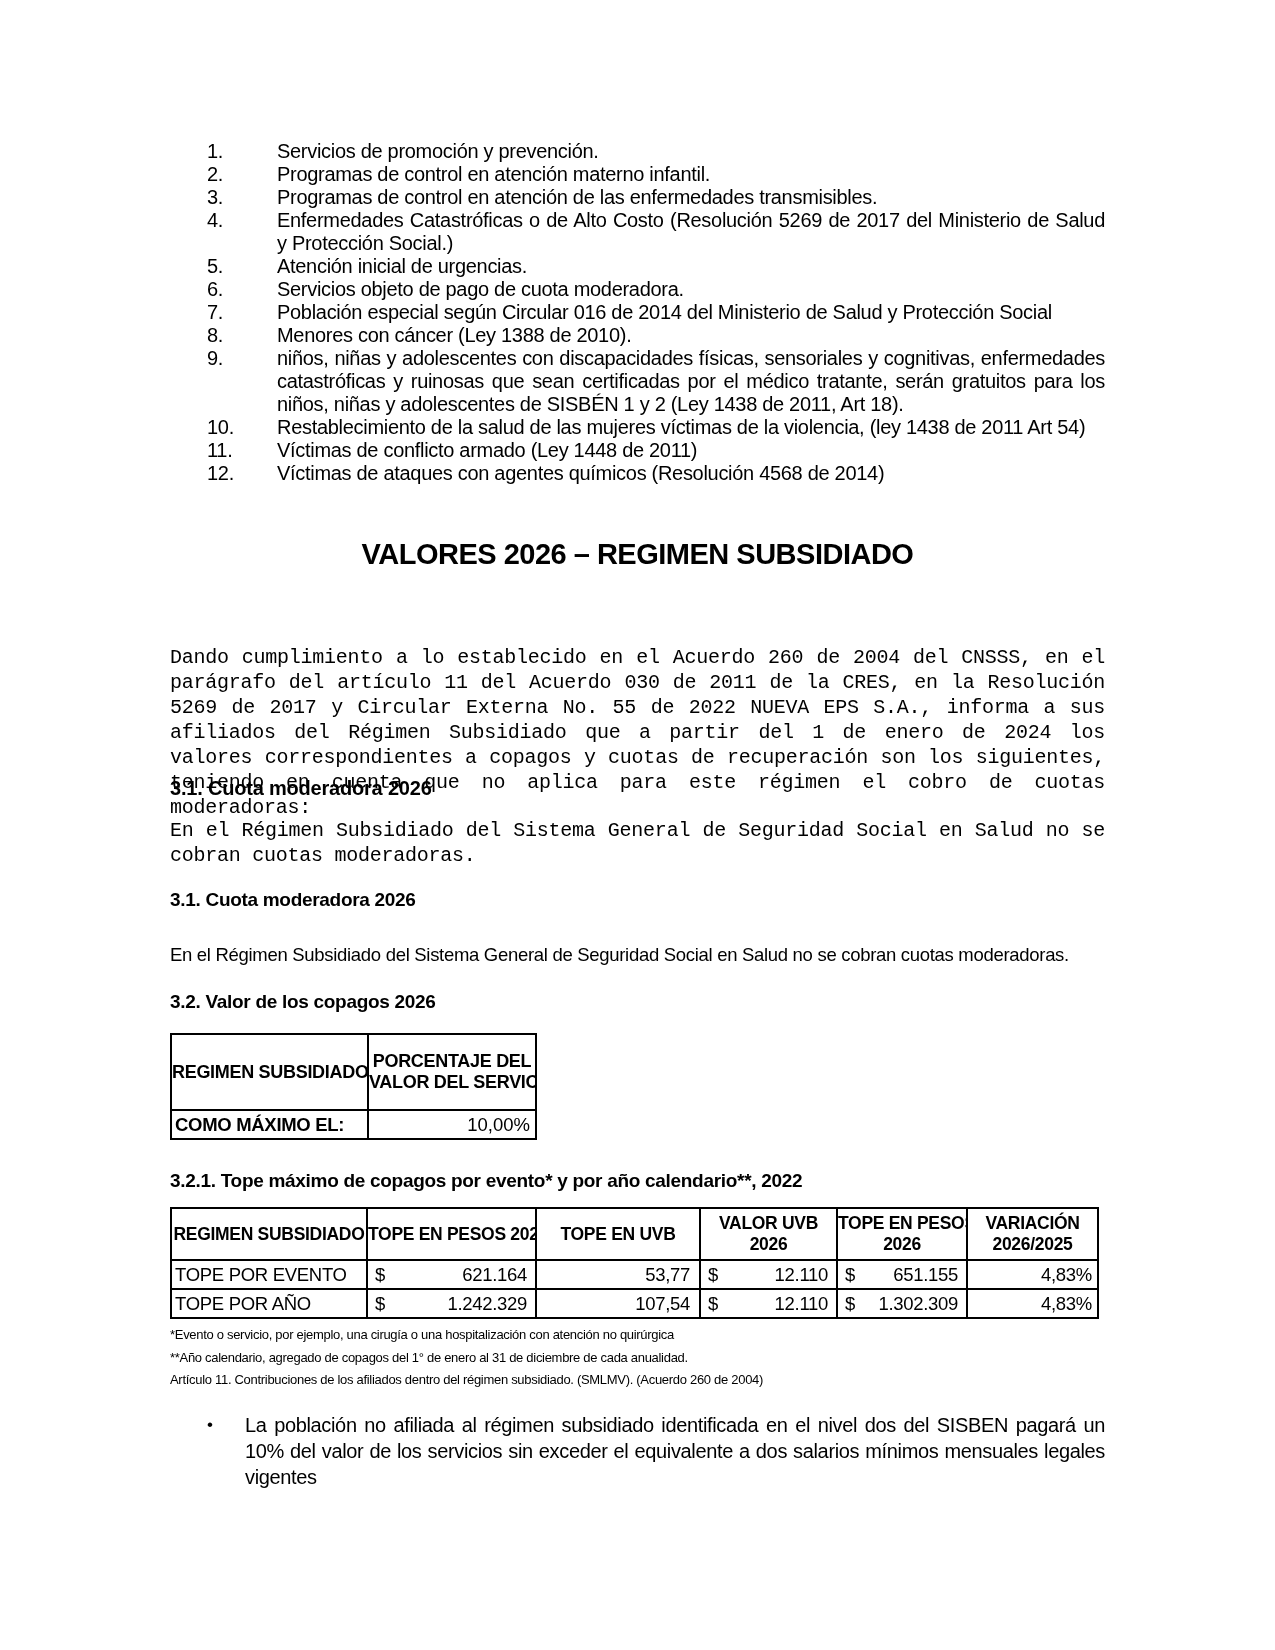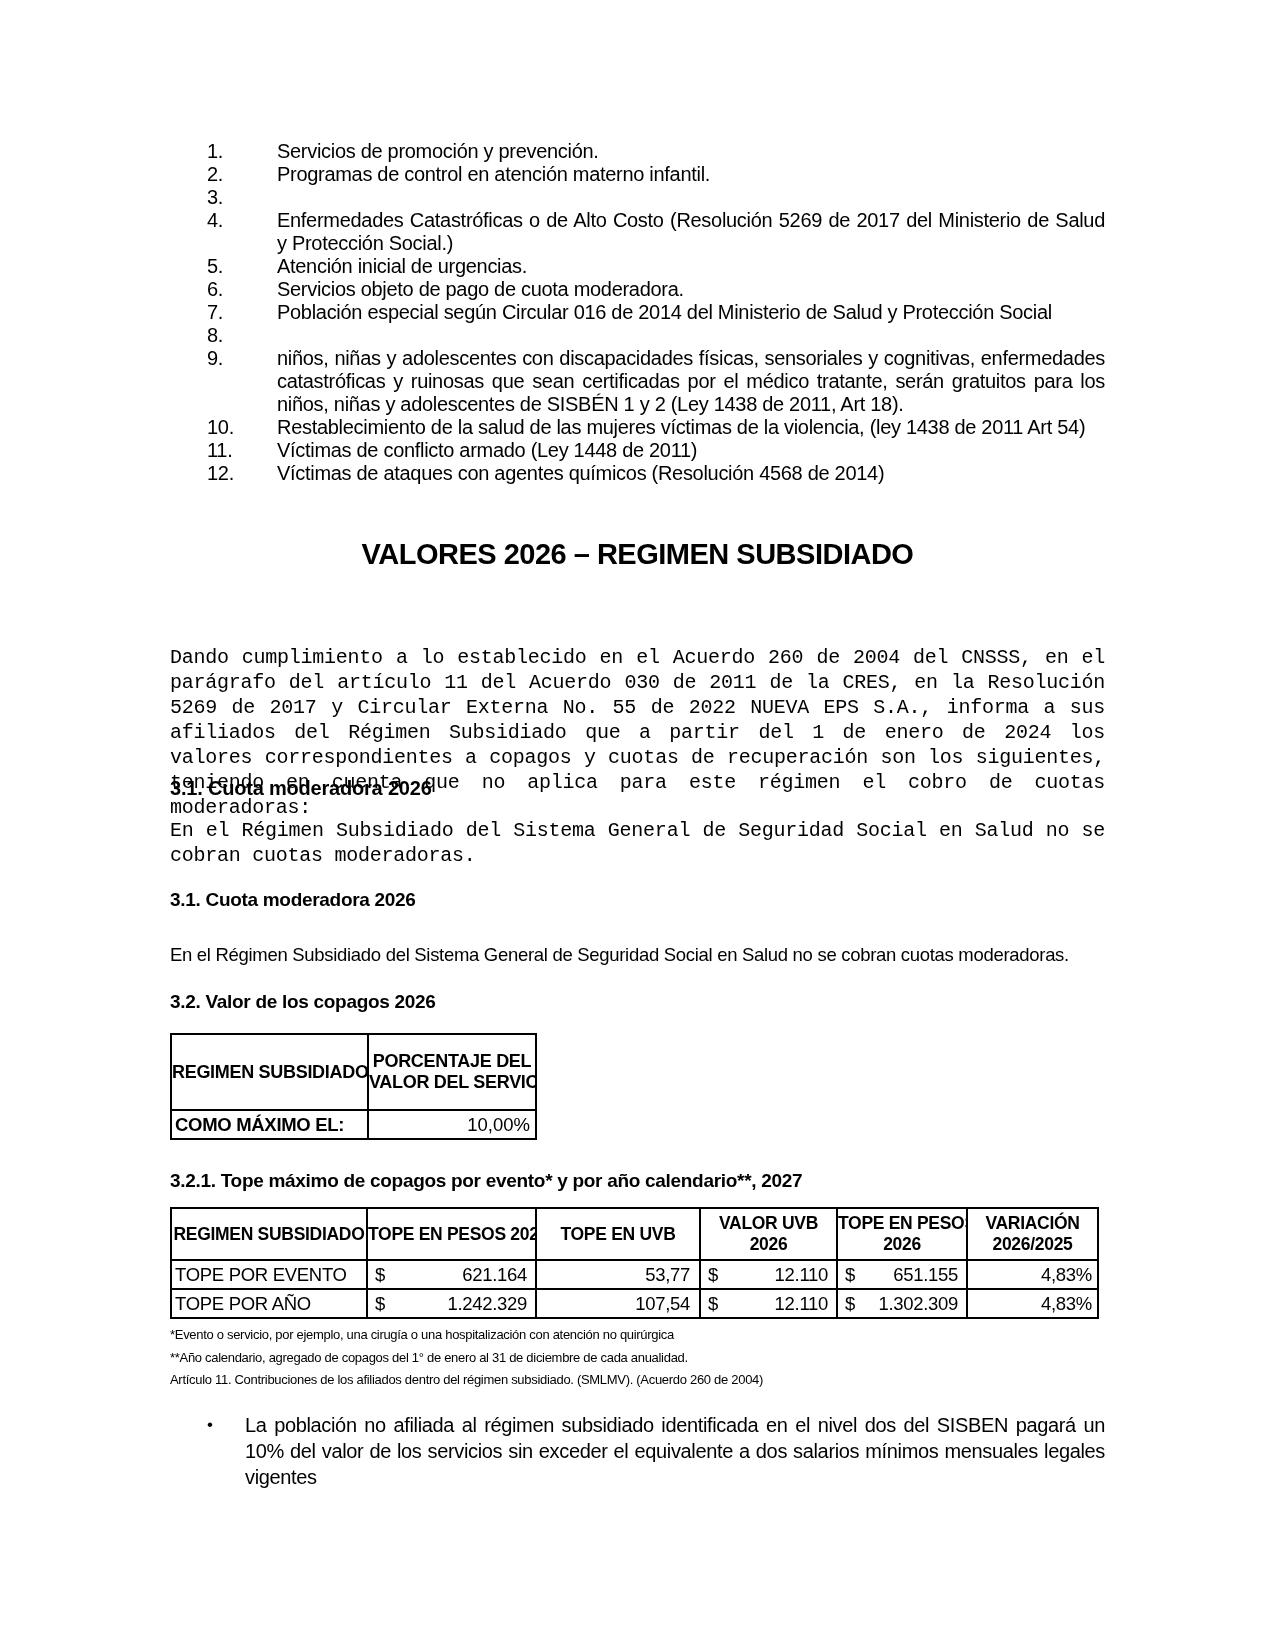--- a/index.html
+++ b/index.html
@@ -93,39 +93,41 @@
     <div class="li">
       <span class="li-num">1.</span>
       <div class="li-text">Servicios de promoción y prevención.</div>
     </div>
     <div class="li">
       <span class="li-num">2.</span>
       <div class="li-text">Programas de control en atención materno infantil.</div>
     </div>
     <div class="li">
       <span class="li-num">3.</span>
+      <div class="li-text">Programas de control en atención de las enfermedades transmisibles.</div>
     </div>
     <div class="li">
       <span class="li-num">4.</span>
       <div class="li-text">Enfermedades Catastróficas o de Alto Costo (Resolución 5269 de 2017 del Ministerio de Salud y Protección Social.)</div>
     </div>
     <div class="li">
       <span class="li-num">5.</span>
       <div class="li-text">Atención inicial de urgencias.</div>
     </div>
     <div class="li">
       <span class="li-num">6.</span>
       <div class="li-text">Servicios objeto de pago de cuota moderadora.</div>
     </div>
     <div class="li">
       <span class="li-num">7.</span>
       <div class="li-text">Población especial según Circular 016 de 2014 del Ministerio de Salud y Protección Social</div>
     </div>
     <div class="li">
       <span class="li-num">8.</span>
+      <div class="li-text">Menores con cáncer (Ley 1388 de 2010).</div>
     </div>
     <div class="li">
       <span class="li-num">9.</span>
       <div class="li-text">niños, niñas y adolescentes con discapacidades físicas, sensoriales y cognitivas, enfermedades catastróficas y ruinosas que sean certificadas por el médico tratante, serán gratuitos para los niños, niñas y adolescentes de SISBÉN 1 y 2 (Ley 1438 de 2011, Art 18).</div>
     </div>
     <div class="li">
       <span class="li-num">10.</span>
       <div class="li-text">Restablecimiento de la salud de las mujeres víctimas de la violencia, (ley 1438 de 2011 Art 54)</div>
     </div>
     <div class="li">
@@ -161,21 +163,21 @@
       <th>PORCENTAJE DEL
 VALOR DEL SERVICIO</th>
     </tr>
     <tr class="data-row">
       <td class="lbl">COMO MÁXIMO EL:</td>
       <td class="val">10,00%</td>
     </tr>
   </tbody>
     </table>
 
-  <div class="abs cal-h" style="top:1170px">3.2.1. Tope máximo de copagos por evento* y por año calendario**, 2027</div>
+  <div class="abs cal-h" style="top:1170px">3.2.1. Tope máximo de copagos por evento* y por año calendario**, 2022</div>
 
   <table class="abs" id="tope-table">
     <colgroup>
       <col style="width:196px">
         <col style="width:169px">
         <col style="width:164px">
       <col style="width:137px">
         <col style="width:130px">
         <col style="width:131px">
     </colgroup>

